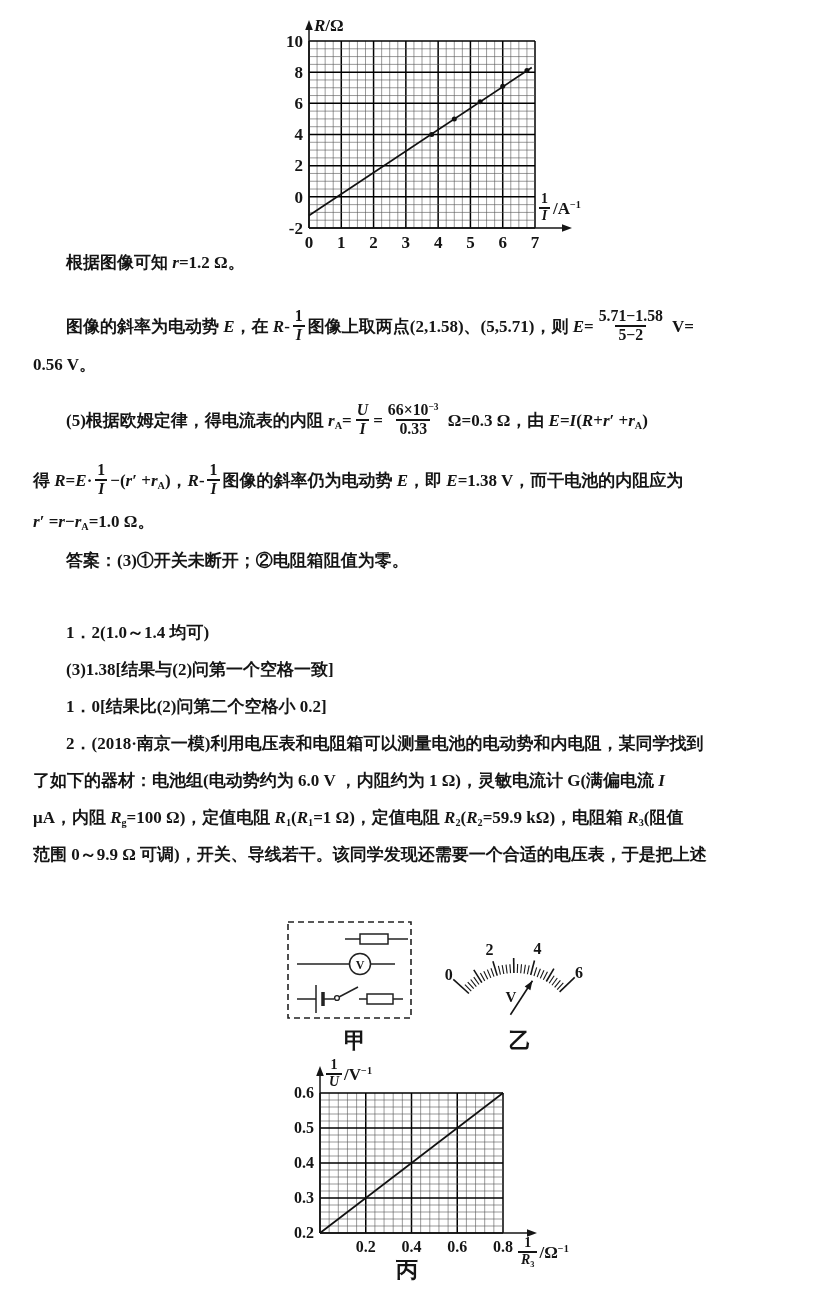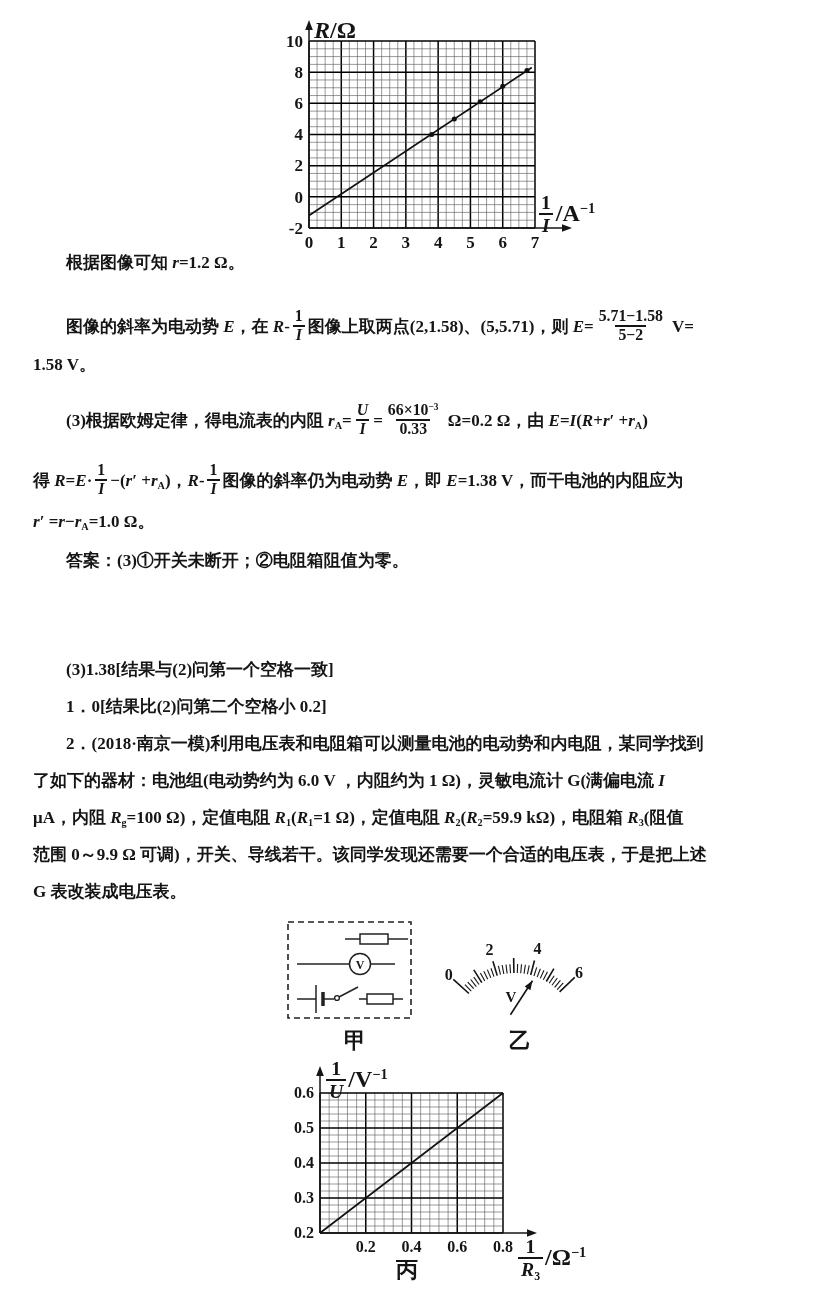--- a/index.html
+++ b/index.html
@@ -9,21 +9,21 @@
   .tline{position:absolute;font-size:17px;white-space:nowrap;line-height:1.25}
   i{font-style:italic}
   sub{font-size:0.6em;vertical-align:-0.3em;line-height:0}
   sup{font-size:0.6em;vertical-align:0.55em;line-height:0}
   .frac{display:inline-flex;flex-direction:column;align-items:center;vertical-align:middle;
         margin:0 2px;line-height:1.06;font-size:0.93em;text-align:center;position:relative;top:-2px}
   .frac .num{display:block;padding:0 3px}
   .frac .den{display:block;border-top:2px solid #151515;padding:0 3px}
   .chart{position:absolute}
   .chart svg{display:block}
-  .axis-label{position:absolute;font-size:24px;white-space:nowrap;line-height:1.1}
+  .axis-label{position:absolute;font-size:17px;white-space:nowrap;line-height:1.1}
   .axis-label .frac{font-size:0.82em}
   .fig-caption{position:absolute;font-size:22px;text-align:center}
   svg text{font-family:"Liberation Serif","DejaVu Serif",serif;font-weight:bold;fill:#151515}
 </style>
 </head>
 <body>
 
 <div id="page">
 
   <div class="chart" style="left:280px;top:8px;width:312px;height:248px">
@@ -116,46 +116,46 @@
   </div>
 
   <div class="tline" style="left:66px;top:252px"><span>根据图像可知 </span><i>r</i><span>=1.2 Ω。</span></div>
   <div class="tline" style="left:66px;top:310px"><span>图像的斜率为电动势 </span><i>E</i><span>，在 </span><i>R</i><span>-</span><span class="frac">
         <span class="num"><span>1</span></span>
         <span class="den"><i>I</i></span>
       </span><span>图像上取两点(2,1.58)、(5,5.71)，则 </span><i>E</i><span>=</span><span class="frac">
         <span class="num"><span>5.71−1.58</span></span>
         <span class="den"><span>5−2</span></span>
       </span><span> V=</span></div>
-  <div class="tline" style="left:33px;top:354px"><span>1.58 V。</span></div>
-  <div class="tline" style="left:66px;top:404px"><span>(3)根据欧姆定律，得电流表的内阻 </span><i>r</i><sub>A</sub><span>=</span><span class="frac">
+  <div class="tline" style="left:33px;top:354px"><span>0.56 V。</span></div>
+  <div class="tline" style="left:66px;top:404px"><span>(5)根据欧姆定律，得电流表的内阻 </span><i>r</i><sub>A</sub><span>=</span><span class="frac">
         <span class="num"><i>U</i></span>
         <span class="den"><i>I</i></span>
       </span><span>=</span><span class="frac">
         <span class="num"><span>66×10</span><sup>−3</sup></span>
         <span class="den"><span>0.33</span></span>
-      </span><span> Ω=0.2 Ω，由 </span><i>E</i><span>=</span><i>I</i><span>(</span><i>R</i><span>+</span><i>r</i><span>′ +</span><i>r</i><sub>A</sub><span>)</span></div>
+      </span><span> Ω=0.3 Ω，由 </span><i>E</i><span>=</span><i>I</i><span>(</span><i>R</i><span>+</span><i>r</i><span>′ +</span><i>r</i><sub>A</sub><span>)</span></div>
   <div class="tline" style="left:33px;top:464px"><span>得 </span><i>R</i><span>=</span><i>E</i><span>·</span><span class="frac">
         <span class="num"><span>1</span></span>
         <span class="den"><i>I</i></span>
       </span><span>−(</span><i>r</i><span>′ +</span><i>r</i><sub>A</sub><span>)，</span><i>R</i><span>-</span><span class="frac">
         <span class="num"><span>1</span></span>
         <span class="den"><i>I</i></span>
       </span><span>图像的斜率仍为电动势 </span><i>E</i><span>，即 </span><i>E</i><span>=1.38 V，而干电池的内阻应为</span></div>
   <div class="tline" style="left:33px;top:511px"><i>r</i><span>′ =</span><i>r</i><span>−</span><i>r</i><sub>A</sub><span>=1.0 Ω。</span></div>
 
   <div class="tline" style="left:66px;top:550px">答案：(3)①开关未断开；②电阻箱阻值为零。</div>
+  <div class="tline" style="left:66px;top:622px">1．2(1.0～1.4 均可)</div>
   <div class="tline" style="left:66px;top:659px">(3)1.38[结果与(2)问第一个空格一致]</div>
   <div class="tline" style="left:66px;top:696px">1．0[结果比(2)问第二个空格小 0.2]</div>
 
   <div class="tline" style="left:66px;top:733px"><span>2．(2018·南京一模)利用电压表和电阻箱可以测量电池的电动势和内电阻，某同学找到</span></div>
   <div class="tline" style="left:33px;top:770px"><span>了如下的器材：电池组(电动势约为 6.0 V ，内阻约为 1 Ω)，灵敏电流计 G(满偏电流 </span><i>I</i></div>
   <div class="tline" style="left:33px;top:807px"><span>μA，内阻 </span><i>R</i><sub>g</sub><span>=100 Ω)，定值电阻 </span><i>R</i><sub>1</sub><span>(</span><i>R</i><sub>1</sub><span>=1 Ω)，定值电阻 </span><i>R</i><sub>2</sub><span>(</span><i>R</i><sub>2</sub><span>=59.9 kΩ)，电阻箱 </span><i>R</i><sub>3</sub><span>(阻值</span></div>
   <div class="tline" style="left:33px;top:844px"><span>范围 0～9.9 Ω 可调)，开关、导线若干。该同学发现还需要一个合适的电压表，于是把上述</span></div>
-  <div class="tline" style="left:33px;top:881px"><span>G 表改装成电压表。</span></div>
 
   <div class="chart" style="left:285px;top:918px;width:140px;height:112px">
     <svg width="140" height="112">
       <rect x="3" y="4" width="123" height="96" fill="none" stroke="#222" stroke-width="1.6" stroke-dasharray="6,4"></rect>
 
       <line x1="60" y1="21" x2="123" y2="21" stroke="#222" stroke-width="1.5"></line>
       <rect x="75" y="16" width="28" height="10" fill="#fff" stroke="#222" stroke-width="1.5"></rect>
 
       <line x1="12" y1="46" x2="110" y2="46" stroke="#222" stroke-width="1.5"></line>
       <circle cx="75" cy="46" r="10.5" fill="#fff" stroke="#222" stroke-width="1.5"></circle>

